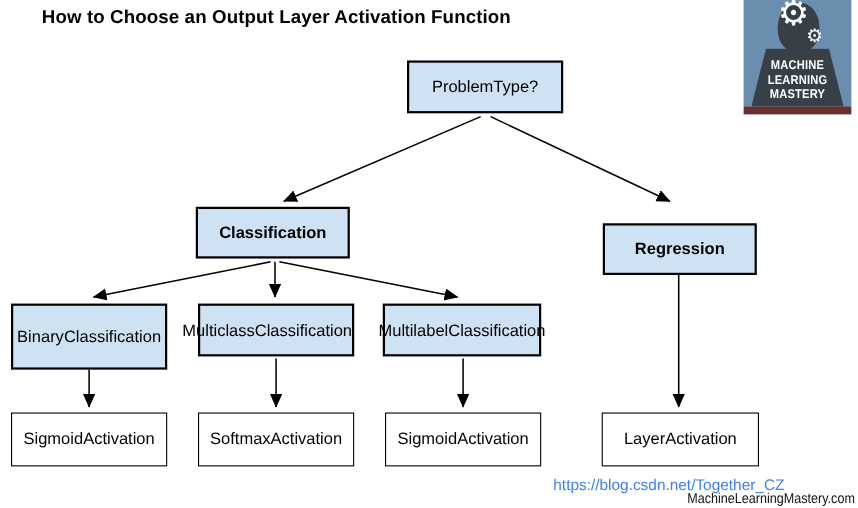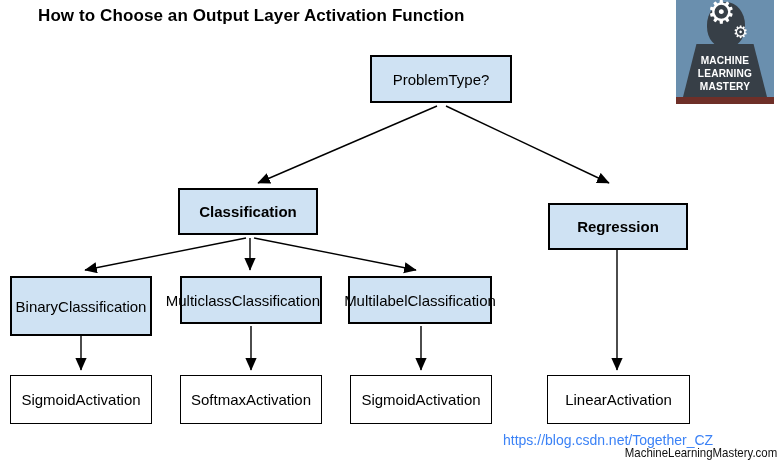--- a/index.html
+++ b/index.html
@@ -98,21 +98,21 @@
     <span>Softmax</span>
     <span>Activation</span>
   </div>
 
   <div class="node white" style="left:350px;top:375px;width:142px;height:49px;">
     <span>Sigmoid</span>
     <span>Activation</span>
   </div>
 
   <div class="node white" style="left:547px;top:375px;width:143px;height:49px;">
-    <span>Linear</span>
+    <span>Layer</span>
     <span>Activation</span>
   </div>
 
   <div class="logo">
     <div class="head"></div>
     <div class="neck"></div>
     <div class="shoulders"></div>
     <div class="gear-big">⚙</div>
     <div class="gear-small">⚙</div>
     <div class="logo-text">

